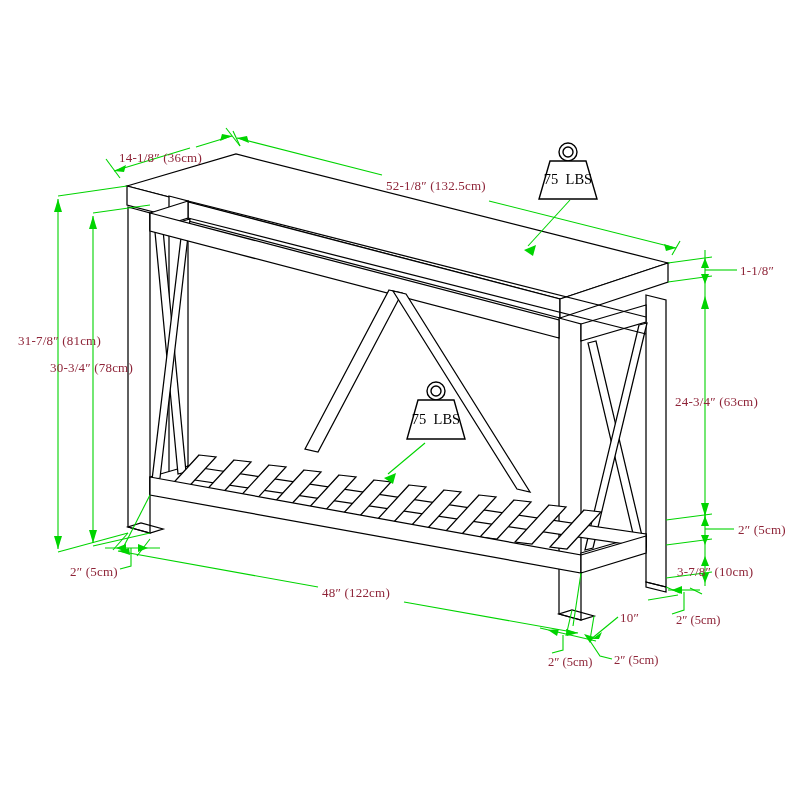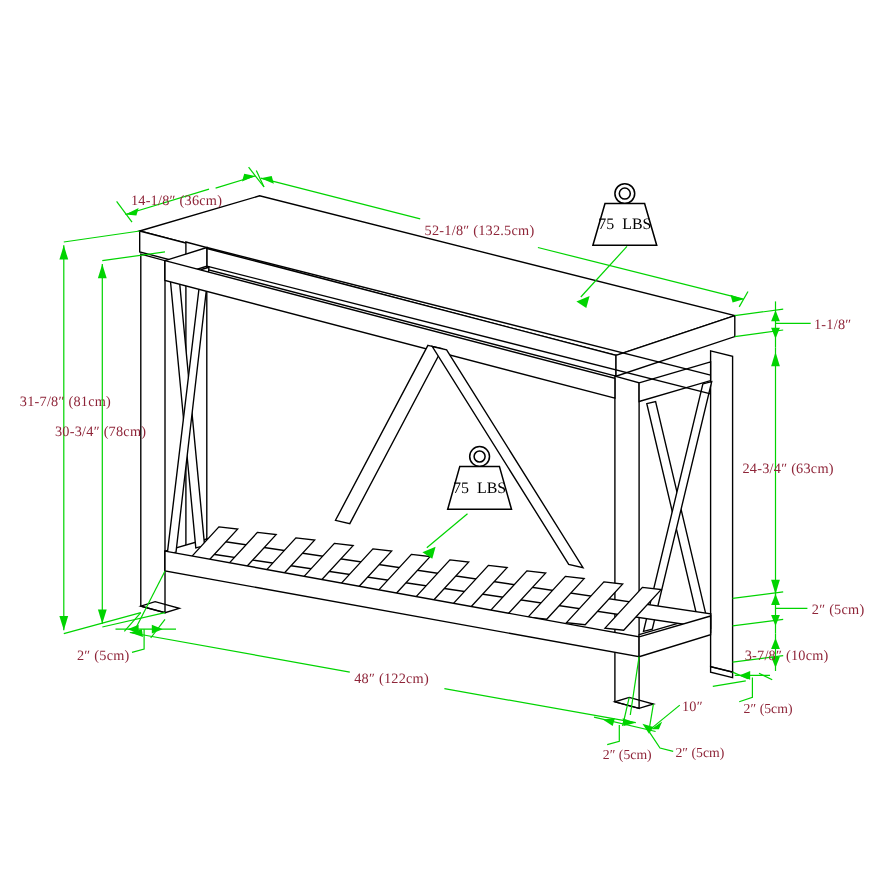--- a/index.html
+++ b/index.html
@@ -12,21 +12,20 @@
     width: 800px;
     height: 800px;
     overflow: hidden;
     font-family: "Liberation Serif", "DejaVu Serif", serif;
   }
   #diagram-root {
     position: relative;
     width: 800px;
     height: 580px;
     background: #ffffff;
-    margin-top: 24px;
   }
   svg#tech-drawing {
     display: block;
     width: 800px;
     height: 800px;
   }
   .furniture-line {
     fill: none;
     stroke: #000000;
     stroke-width: 1.25;

